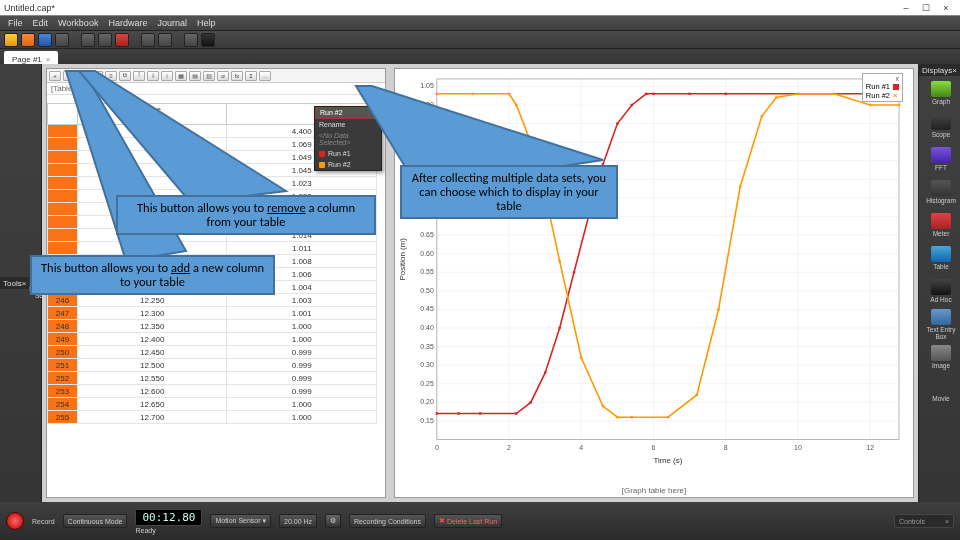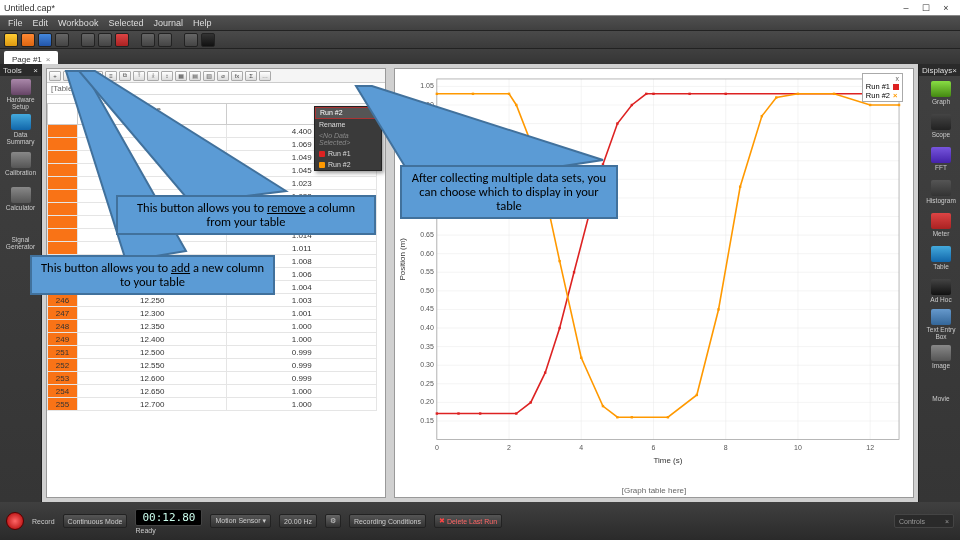--- a/index.html
+++ b/index.html
@@ -26,21 +26,21 @@
   
   
   .tabstrip { height: 15px; background: linear-gradient(#404040,#353535); display:flex; align-items:flex-end; padding: 0 4px; }
   .pagetab { height: 13px; background: #fff; color:#333; padding: 0 8px; font-size:8px; display:flex; align-items:flex-end; border-radius: 2px 2px 0 0; margin-right:2px; cursor:pointer; gap:4px;}
   .pagetab .x { color:#888; font-size:8px; }
   
   
   .body { display:flex; height: calc(540px - 16px - 15px - 18px - 15px - 38px); background:#3a3a3a; }
   
   
-  .ltools { width: 42px; background: linear-gradient(#404040,#353535); border-right:1px solid #222; display:flex; flex-direction:column; align-items:center; padding:0; position:relative; }
+  .ltools { width: 42px; background: linear-gradient(#404040,#353535); border-right:1px solid #222; display:flex; flex-direction:row; align-items:center; padding:0; position:relative; }
   .ltools-head { height:12px; width:100%; color:#ddd; font-size:8px; display:flex; align-items:center; justify-content:space-between; padding:0 3px; background:#2a2a2a;}
   .ltool { width:38px; height:34px; display:flex; flex-direction:column; align-items:center; justify-content:center; gap:1px; cursor:pointer; margin-top:1px;}
   .ltool-ico { width:20px; height:16px; border-radius:2px; }
   .ltool-txt { color:#ccc; font-size:6.5px; text-align:center; line-height:7px;}
   .ltool:nth-of-type(1) .ltool-ico { background: linear-gradient(#8899aa,#445566); }
   .ltool:nth-of-type(2) .ltool-ico { background: linear-gradient(#aa88aa,#664466); }
   .ltool:nth-of-type(3) .ltool-ico { background: linear-gradient(#44aadd,#1166aa); }
   .ltool:nth-of-type(4) .ltool-ico { background: linear-gradient(#888,#555); }
   .ltool:nth-of-type(5) .ltool-ico { background: linear-gradient(#888,#555); }
   
@@ -112,21 +112,21 @@
   <span class="titlebar-spacer"></span>
   <span class="winbtn">–</span>
   <span class="winbtn">☐</span>
   <span class="winbtn">×</span>
 </div>
 
 <div class="menubar">
   <span class="menuitem">File</span>
   <span class="menuitem">Edit</span>
   <span class="menuitem">Workbook</span>
-  <span class="menuitem">Selected</span>
+  <span class="menuitem">Hardware</span>
   <span class="menuitem">Journal</span>
   <span class="menuitem">Help</span>
 </div>
 
 <div class="maintoolbar">
   <span class="tbtn yellow"></span>
   <span class="tbtn orange"></span>
   <span class="tbtn blue"></span>
   <span class="tbtn"></span>
   <span style="width:6px"></span>
@@ -287,20 +287,25 @@
               </tr>
               <tr>
                 <td class="rownum">248</td>
                 <td>12.350</td>
                 <td>1.000</td>
               </tr>
               <tr>
                 <td class="rownum">249</td>
                 <td>12.400</td>
                 <td>1.000</td>
+              </tr>
+              <tr>
+                <td class="rownum">250</td>
+                <td>12.450</td>
+                <td>0.999</td>
               </tr>
               <tr>
                 <td class="rownum">251</td>
                 <td>12.500</td>
                 <td>0.999</td>
               </tr>
               <tr>
                 <td class="rownum">252</td>
                 <td>12.550</td>
                 <td>0.999</td>

